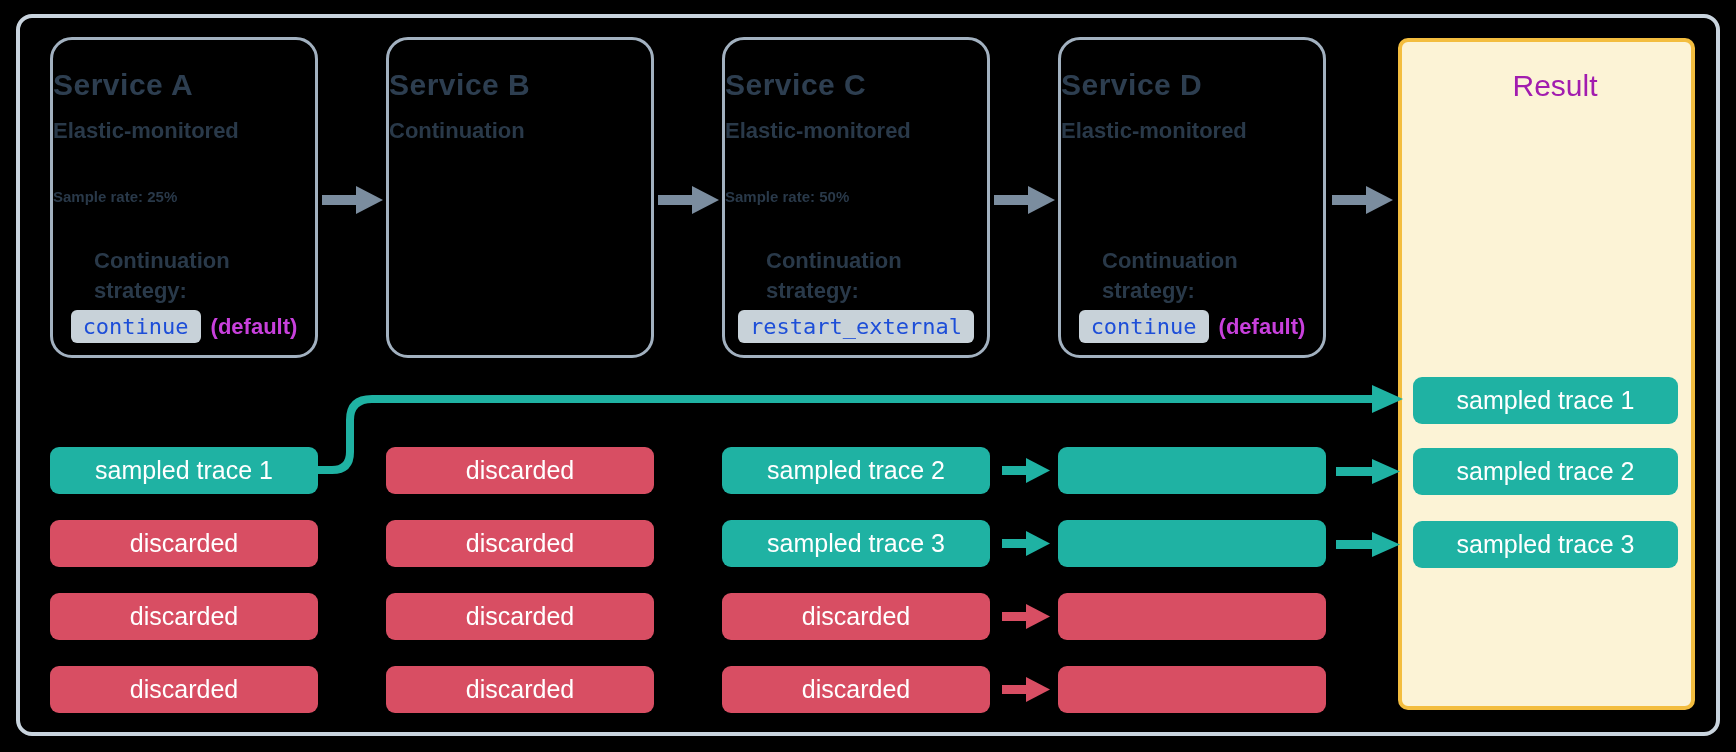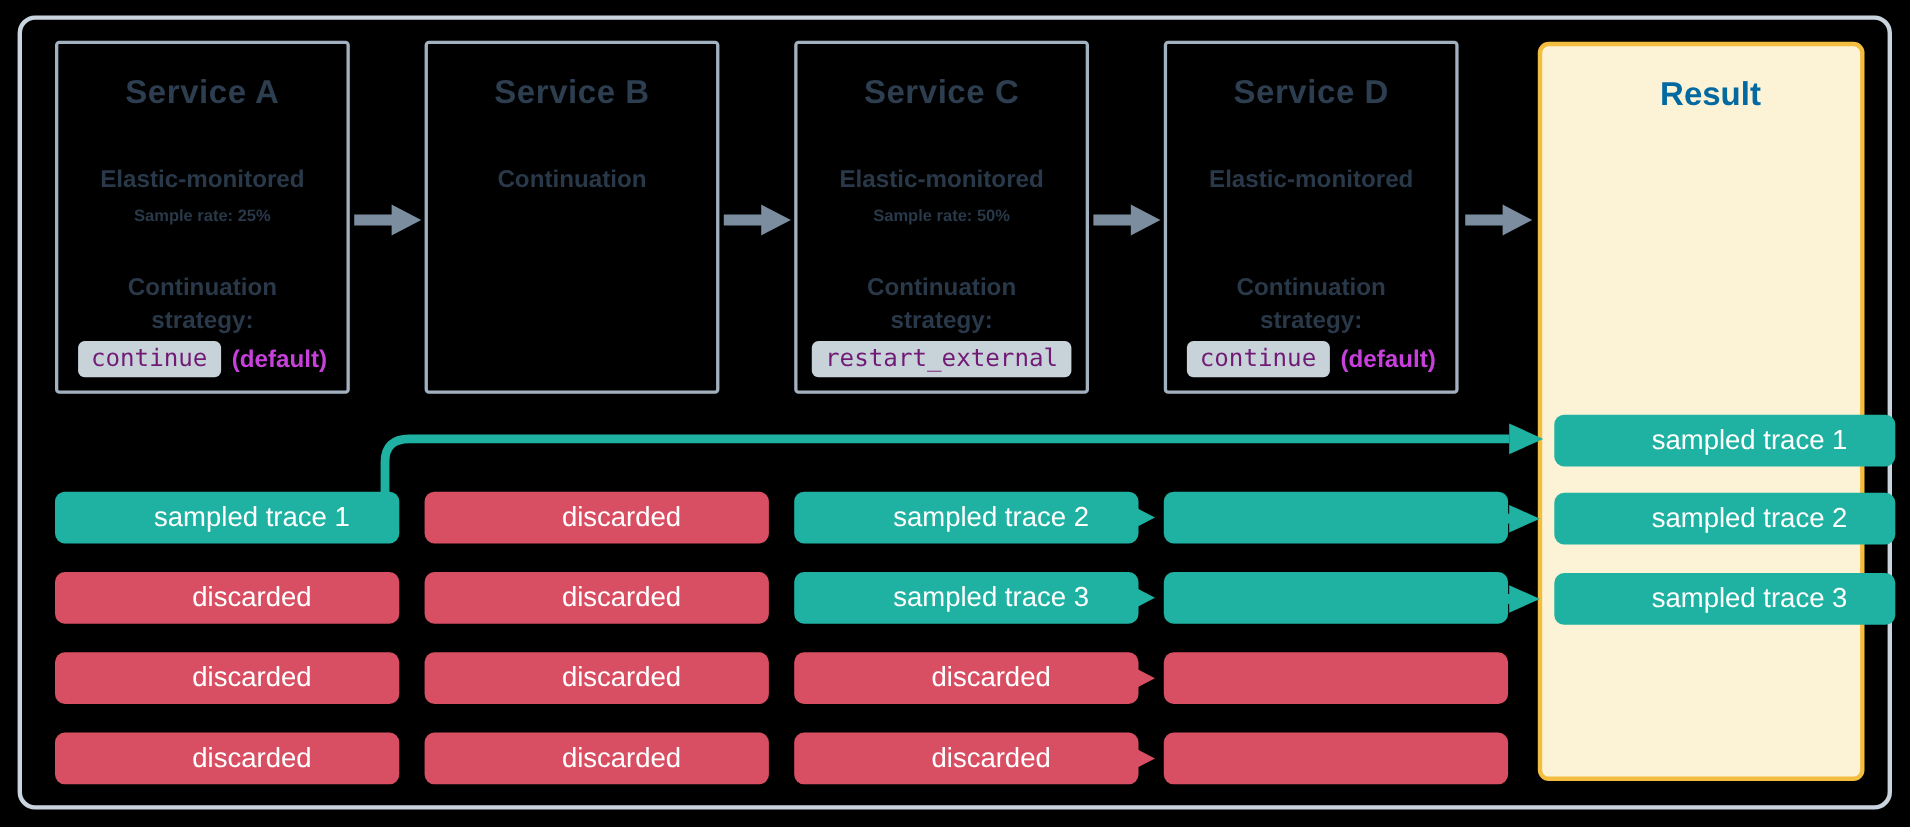--- a/index.html
+++ b/index.html
@@ -7,43 +7,43 @@
     position:relative;width:1736px;height:752px;background:#000;overflow:hidden;
     font-family:"Liberation Sans", sans-serif;
   }
   .frame{
     position:absolute;left:16px;top:14px;width:1696px;height:714px;
     border:4px solid #c9d4de;border-radius:16px;
   }
   
   .svc{
     position:absolute;top:37px;width:262px;height:315px;
-    border:3px solid #a2b1c0;border-radius:4px;color:#2d3e50;text-align:center;
+    border:3px solid #a2b1c0;border-radius:22px;color:#2d3e50;text-align:left;
   }
   .svc-title{position:absolute;top:28px;left:0;right:0;font-size:30px;font-weight:bold;letter-spacing:.5px;}
-  .svc-sub{position:absolute;top:78px;left:0;right:0;font-size:22px;font-weight:bold;opacity:.92;margin-top:32px;}
+  .svc-sub{position:absolute;top:78px;left:0;right:0;font-size:22px;font-weight:bold;opacity:.92;}
   .svc-rate{position:absolute;top:148px;left:0;right:0;font-size:15px;font-weight:bold;opacity:.92;}
   .svc-strategy{position:absolute;top:206px;left:50%;transform:translateX(-50%);width:180px;font-size:22px;font-weight:bold;line-height:30px;opacity:.92;}
   .chip-row{position:absolute;top:270px;left:0;right:0;display:flex;justify-content:center;align-items:center;gap:10px;}
   .chip{
     background:#c8d2d9;border-radius:6px;padding:4px 12px;
-    font-family:"DejaVu Sans Mono","Liberation Mono",monospace;font-size:22px;color:#701a75;white-space:nowrap;
+    font-family:"DejaVu Sans Mono","Liberation Mono",monospace;font-size:22px;color:#1d4ed8;white-space:nowrap;
   }
   .chip-suffix{font-size:22px;font-weight:bold;color:#d946ef;opacity:.92;}
   
   .result-box{
     position:absolute;left:1398px;top:38px;width:289px;height:664px;
     background:#fcf3d6;border:4px solid #f3bd3f;border-radius:10px;
   }
-  .result-title{position:absolute;top:27px;left:0;right:0;text-align:center;font-size:30px;font-weight:bold;color:#0369a1;margin-left:17px;}
+  .result-title{position:absolute;top:27px;left:0;right:0;text-align:center;font-size:30px;font-weight:normal;color:#a21caf;margin-left:17px;}
   
   .pill{
     position:absolute;width:268px;height:47px;border-radius:9px;
     display:flex;align-items:center;justify-content:center;
-    color:#fff;font-size:25px;z-index:10;padding-left:45px;
+    color:#fff;font-size:25px;z-index:10;
   }
   .pill.teal{background:#1fb2a3;}
   .pill.red{background:#d84e63;}
   .pill.result{width:265px;left:1413px;}
   .svg-overlay{position:absolute;left:0;top:0;z-index:5;pointer-events:none;}
 </style>
 </head>
 <body>
 
 <div class="canvas">

